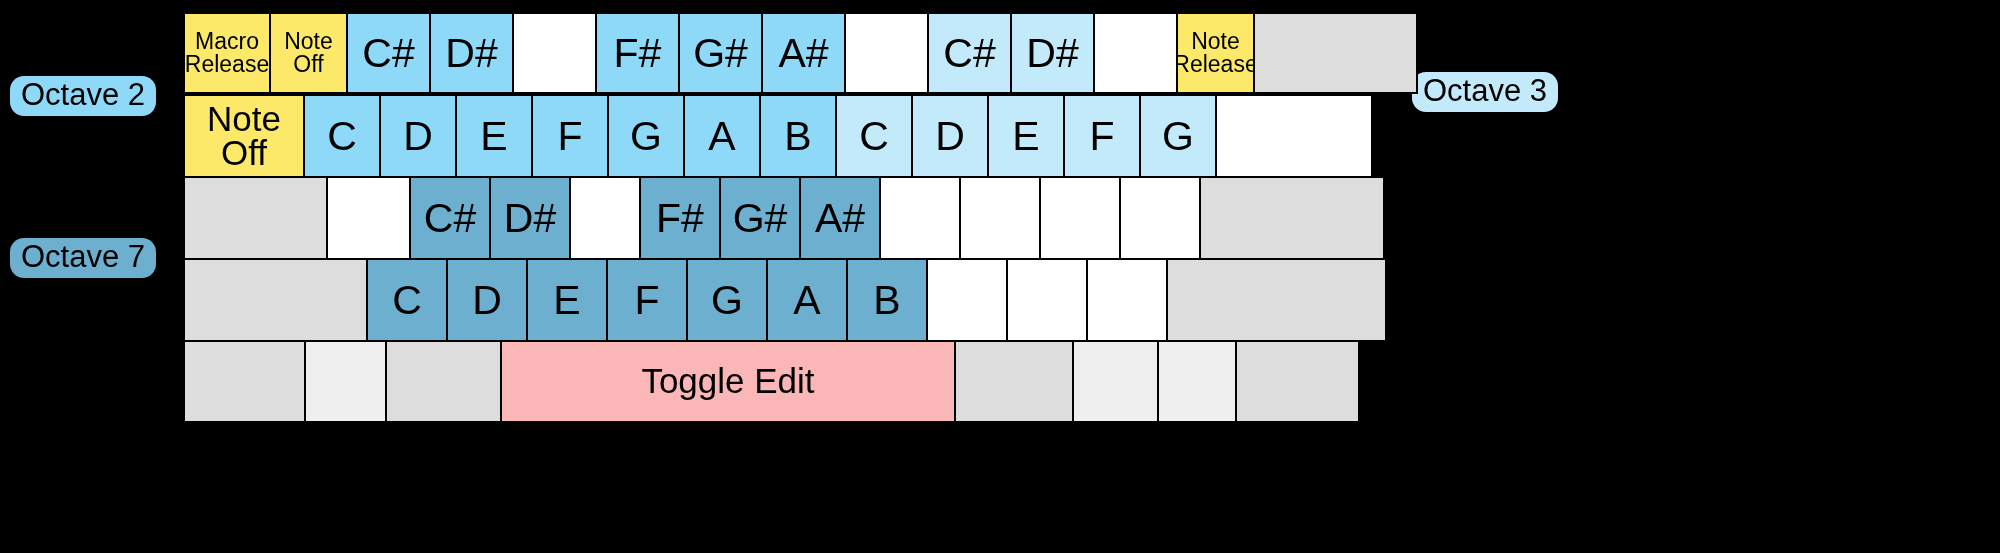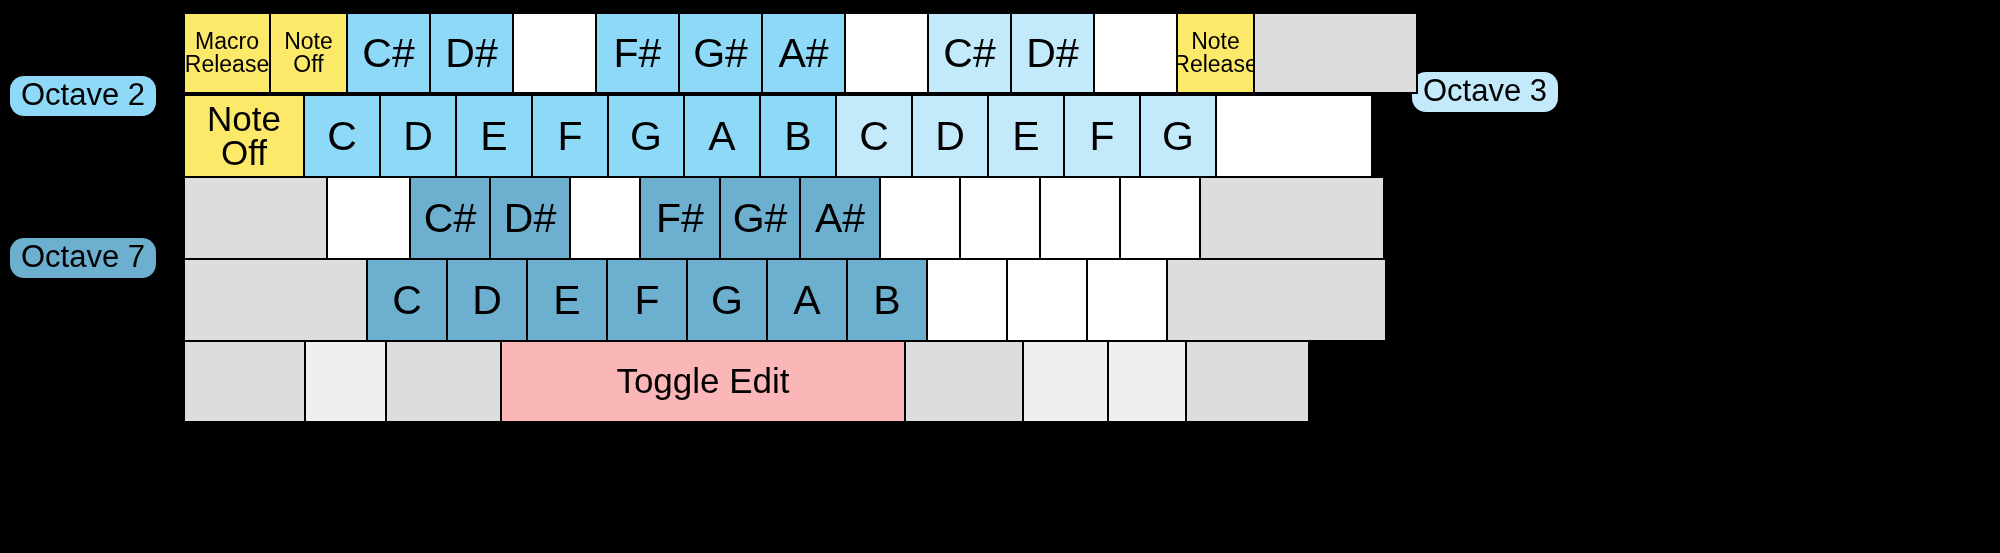--- a/index.html
+++ b/index.html
@@ -125,20 +125,20 @@
         <div class="key" style="width: 82px; height: 84px; background: rgb(108, 175, 206);"><span>B</span></div>
         <div class="key" style="width: 82px; height: 84px; background: rgb(255, 255, 255);"></div>
         <div class="key" style="width: 82px; height: 84px; background: rgb(255, 255, 255);"></div>
         <div class="key" style="width: 82px; height: 84px; background: rgb(255, 255, 255);"></div>
         <div class="key" style="width: 221px; height: 84px; background: rgb(221, 221, 221);"></div>
       </div>
       <div class="krow" style="top: 328px; left: 0px; height: 83px;">
         <div class="key" style="width: 123px; height: 83px; background: rgb(221, 221, 221);"></div>
         <div class="key" style="width: 83px; height: 83px; background: rgb(239, 239, 239);"></div>
         <div class="key" style="width: 117px; height: 83px; background: rgb(221, 221, 221);"></div>
-        <div class="key wide-lbl" style="width: 406px; height: 83px; background: rgb(251, 183, 183);"><span>Toggle Edit</span></div>
+        <div class="key wide-lbl" style="width: 456px; height: 83px; background: rgb(251, 183, 183);"><span>Toggle Edit</span></div>
         <div class="key" style="width: 120px; height: 83px; background: rgb(221, 221, 221);"></div>
         <div class="key" style="width: 87px; height: 83px; background: rgb(239, 239, 239);"></div>
         <div class="key" style="width: 80px; height: 83px; background: rgb(239, 239, 239);"></div>
         <div class="key" style="width: 125px; height: 83px; background: rgb(221, 221, 221);"></div>
       </div>
     </div>
 </div>
 
 </body></html>

